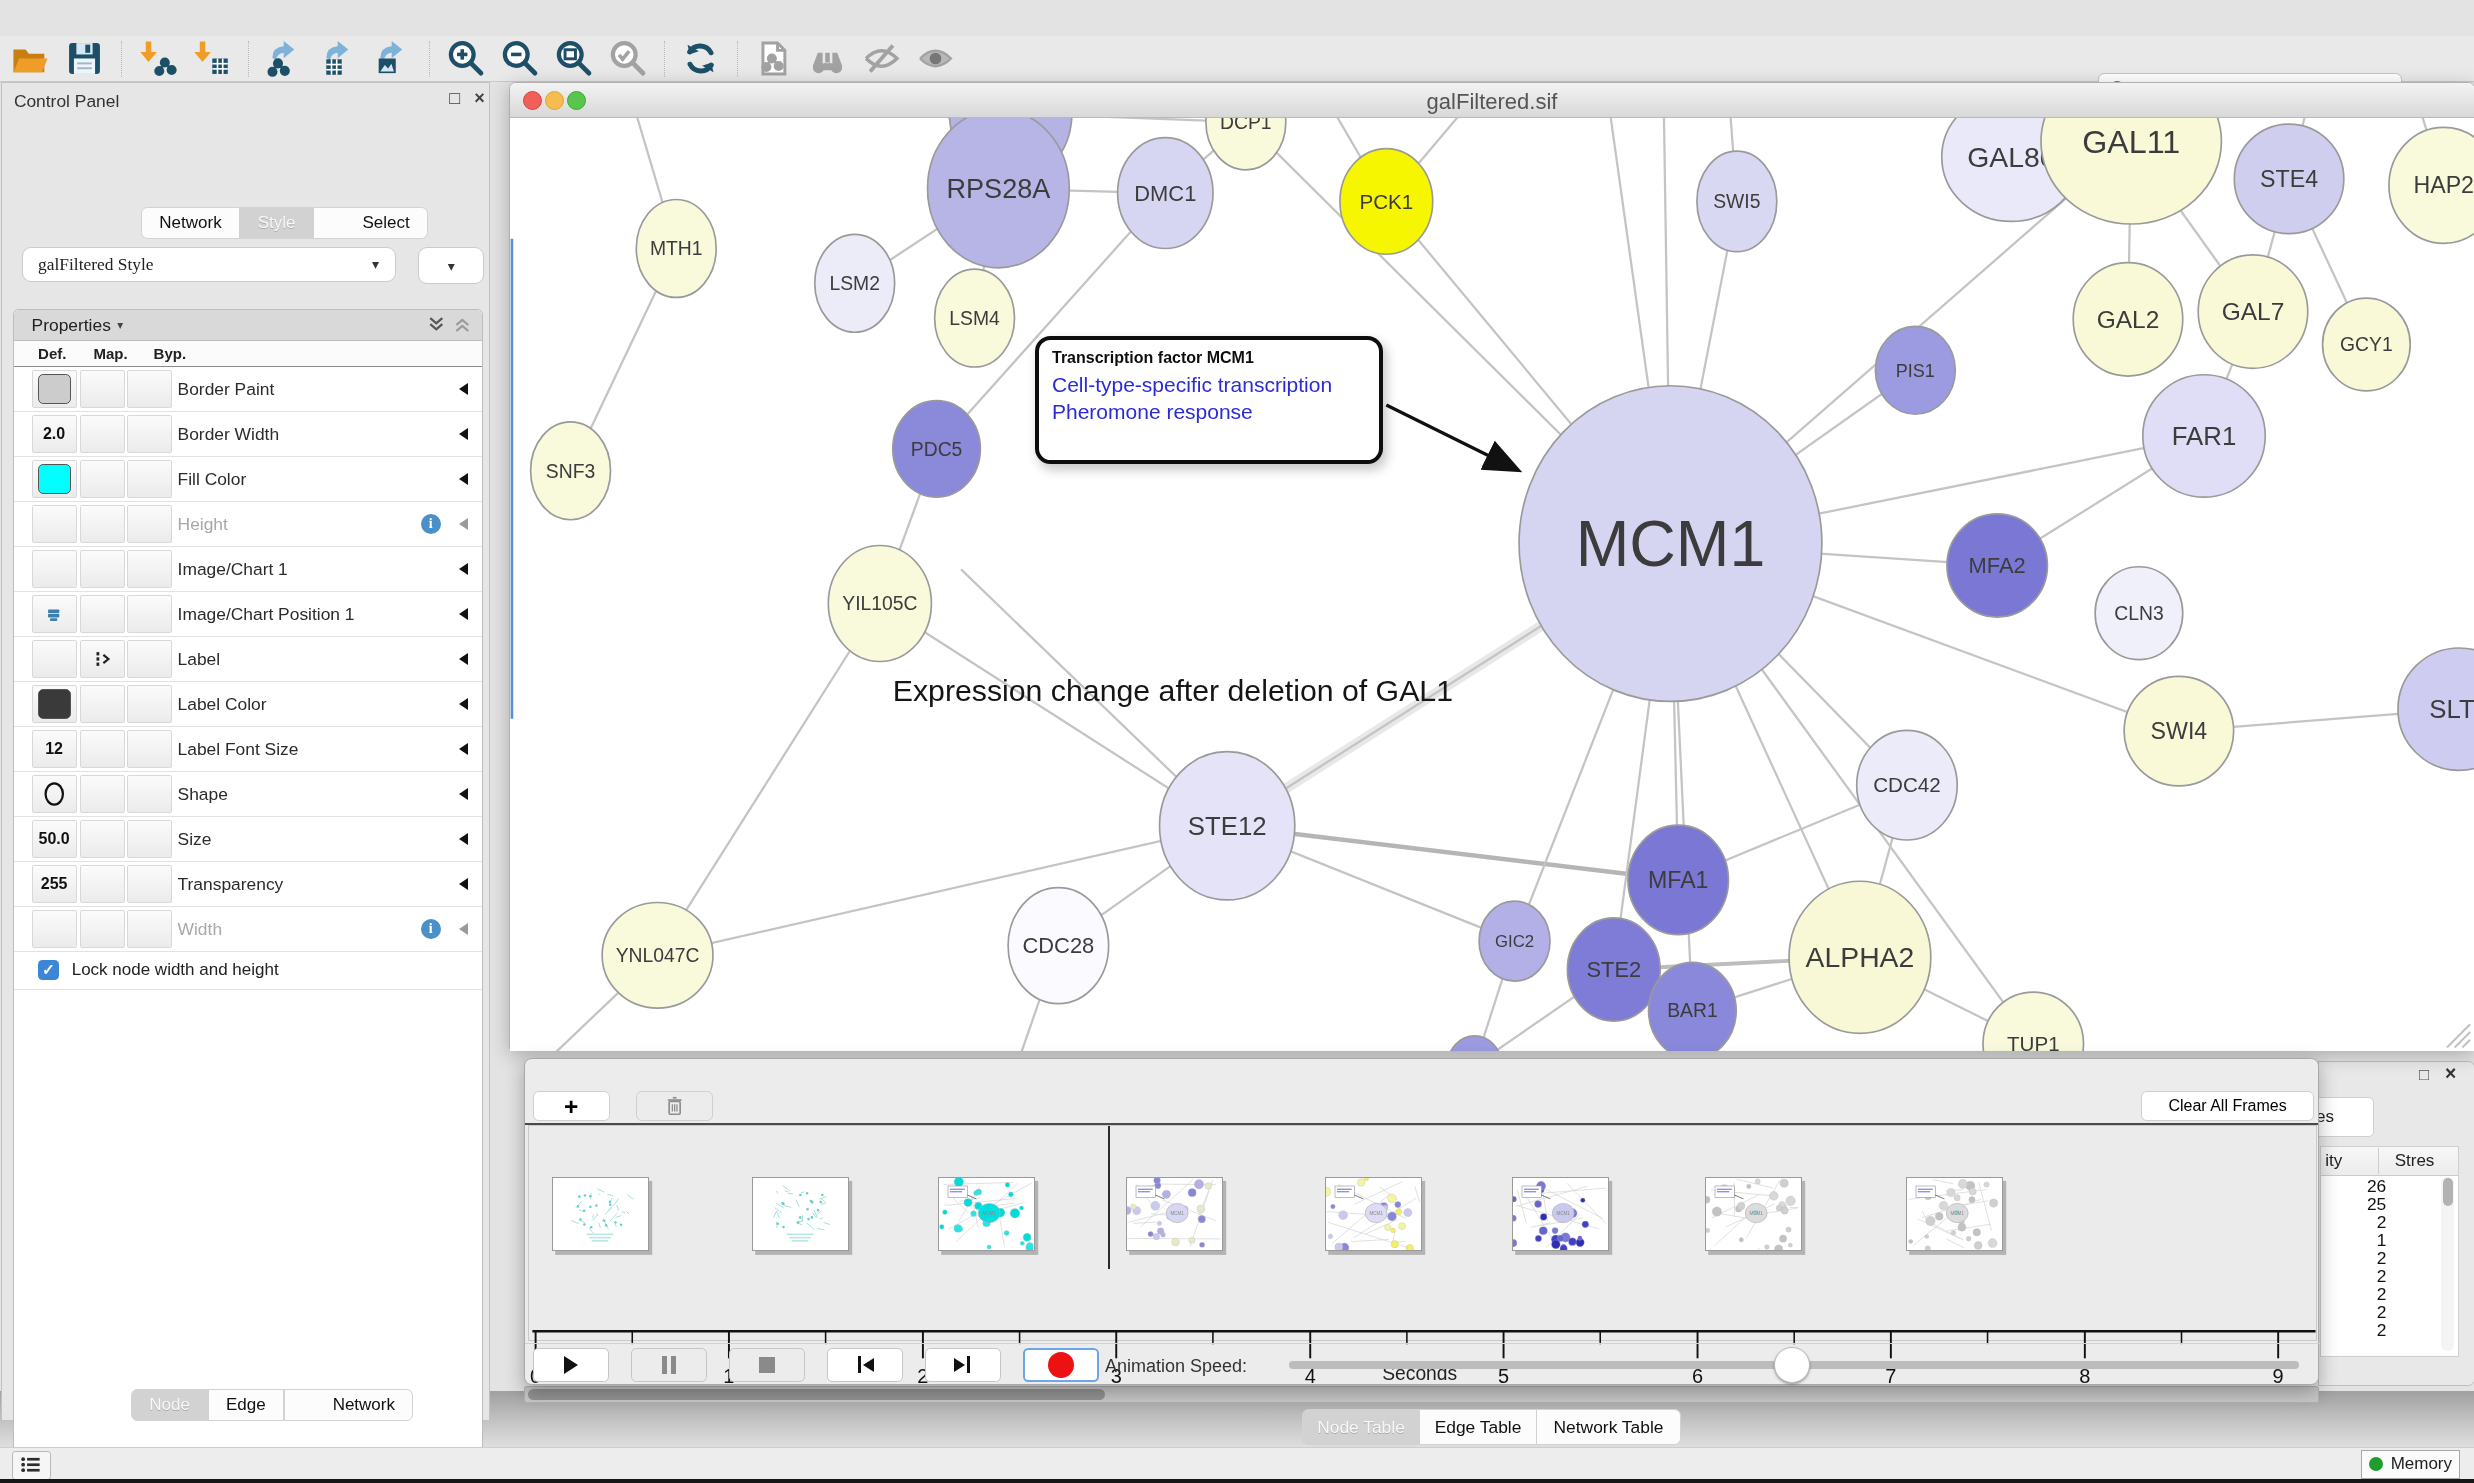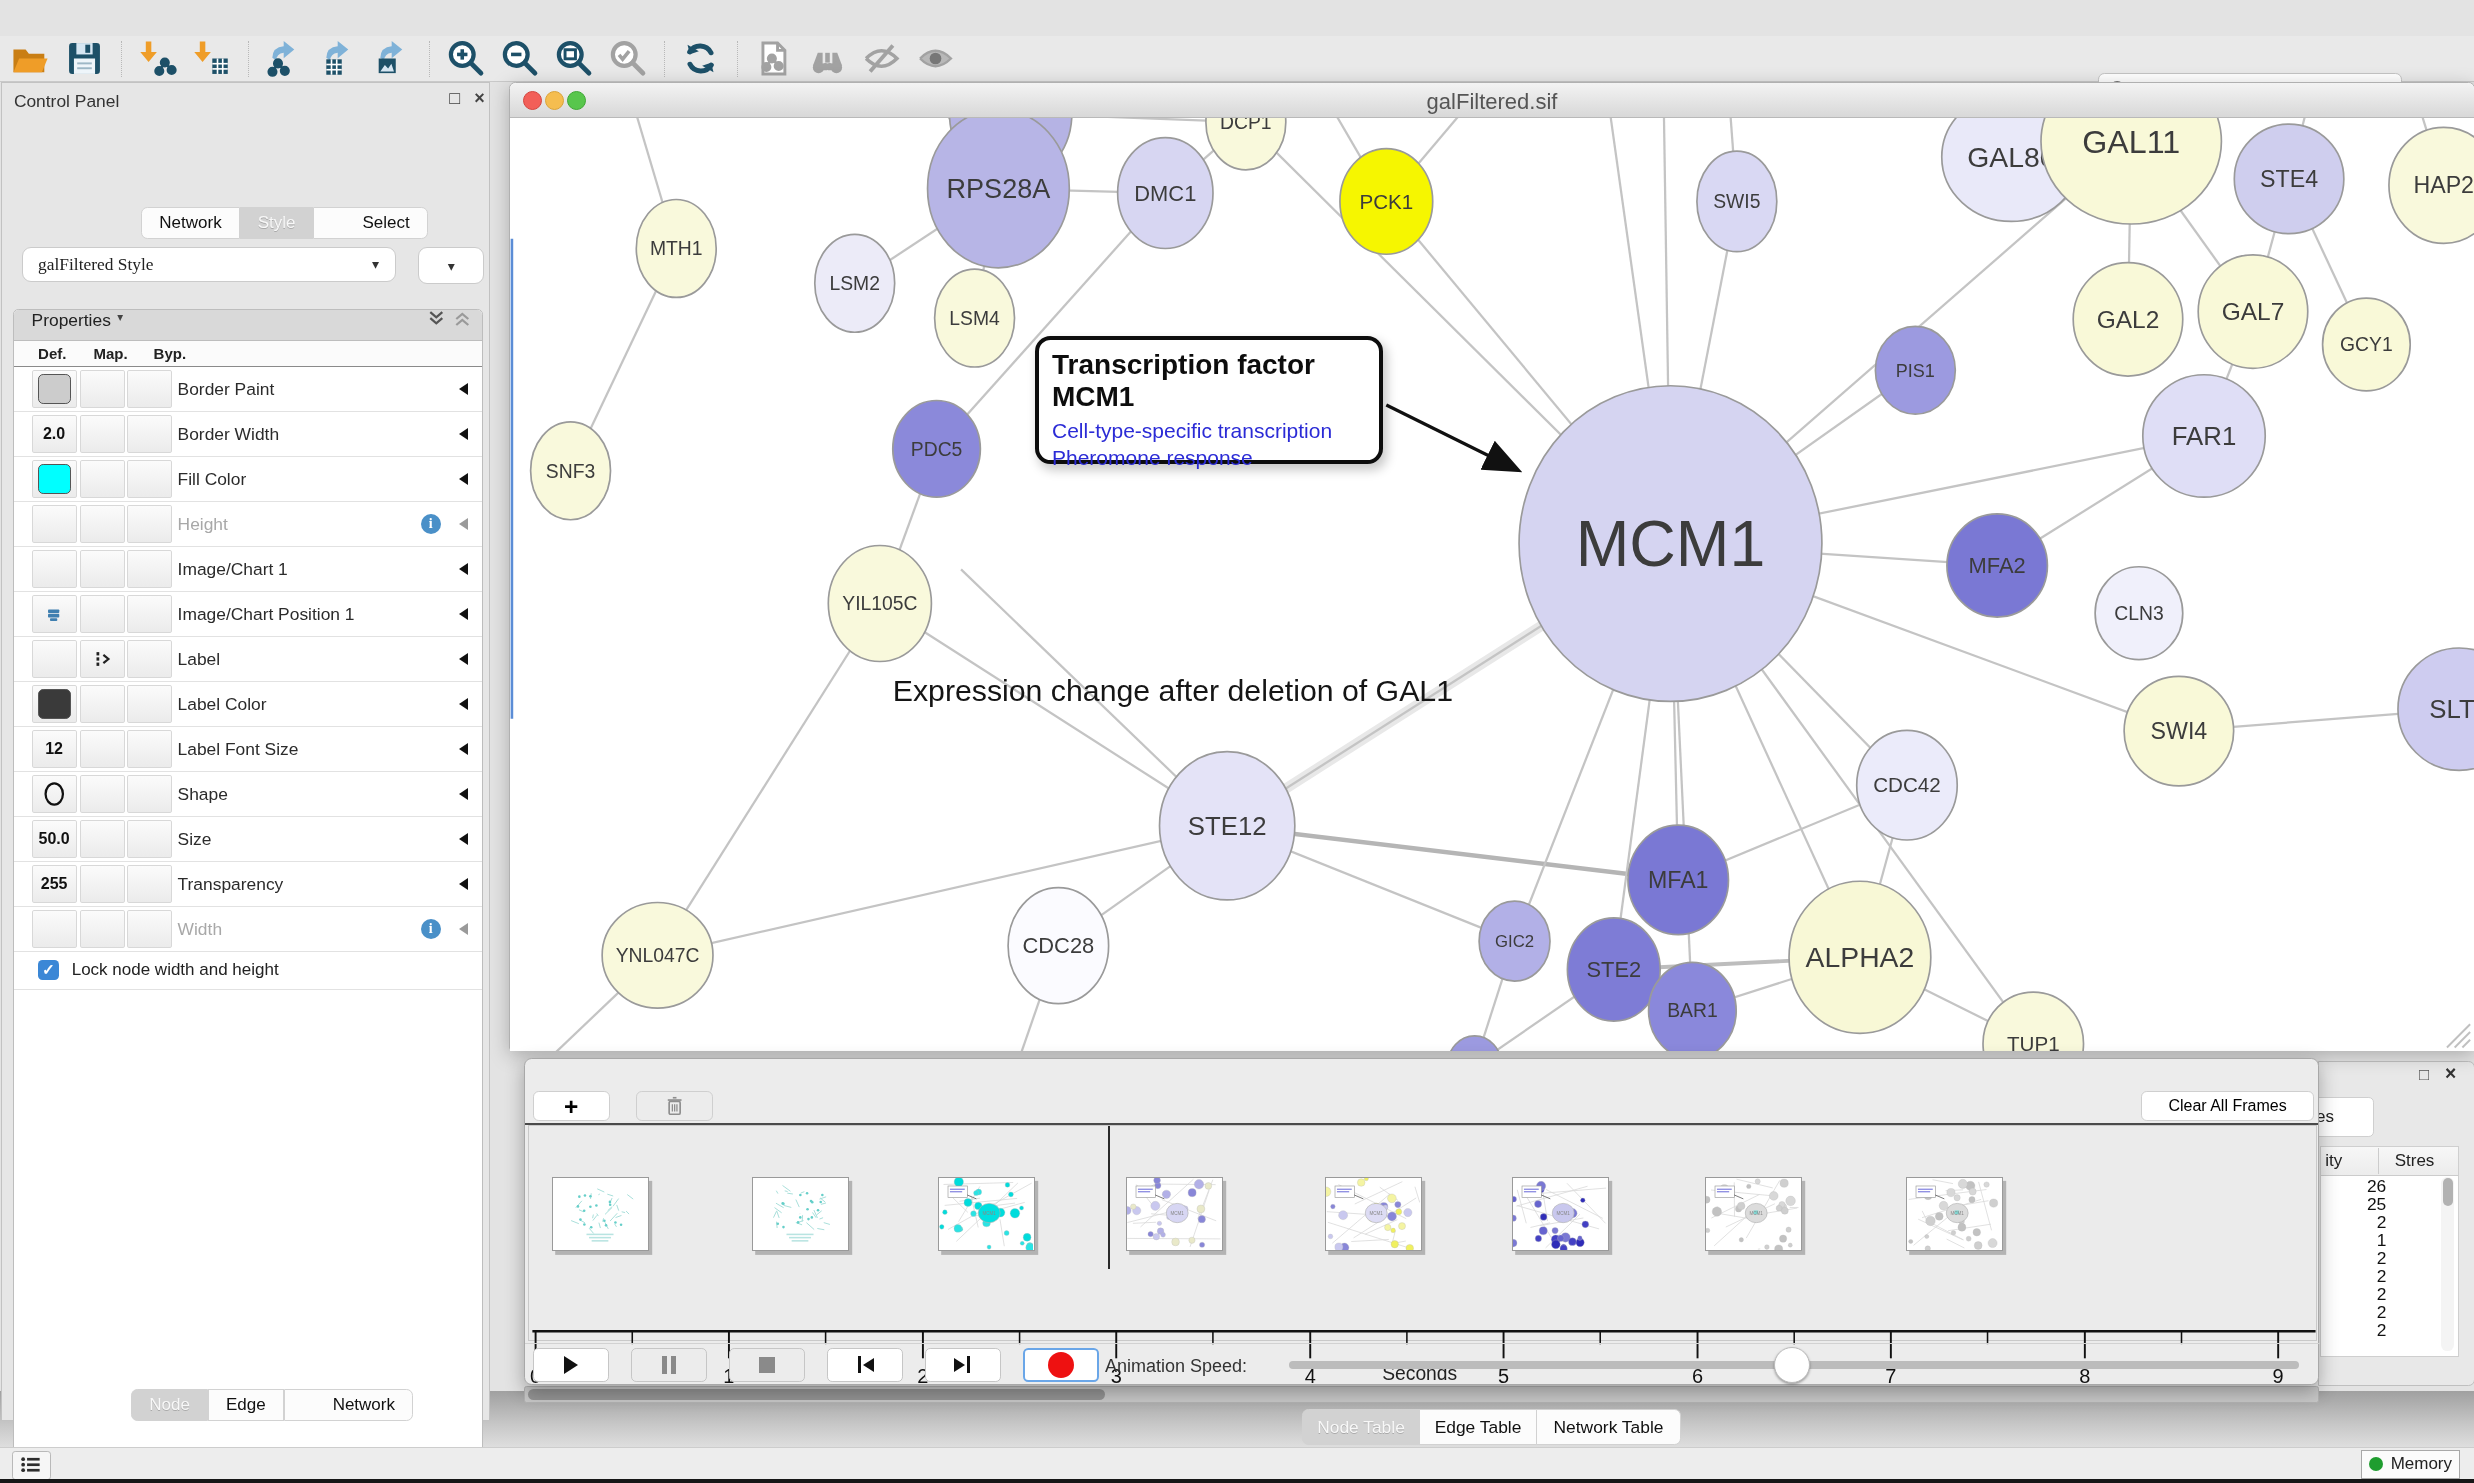--- a/index.html
+++ b/index.html
@@ -38,21 +38,21 @@
   .tab.pressed{background:#d2d2d2;color:#f8f8f8;text-shadow:0 0.6px 0 #aaa;}
   #style-select{position:absolute;left:19.3px;top:164px;width:374px;height:35px;background:#fff;
     border:1.3px solid #cbcbcb;border-radius:9px;font-size:17.4px;color:#222;
     display:flex;align-items:center;padding:0 15.5px;box-sizing:border-box;font-family:Liberation Serif, serif;}
   #style-select .arr{margin-left:auto;color:#333;font-size:14px;}
   #style-menu-btn{position:absolute;left:416px;top:164px;width:64px;height:35px;background:#fff;
     border:1.3px solid #cbcbcb;border-radius:9px;font-size:14px;color:#333;
     display:flex;align-items:center;justify-content:center;}
   #props-box{position:absolute;left:10.3px;top:226px;width:468px;height:1154px;background:#fff;
     border:0.6px solid #bdbdbd;border-radius:5.2px;overflow:hidden;}
-  #props-head{height:30px;background:#d9d9d9;display:flex;
+  #props-head{height:30px;background:#d9d9d9;display:flex;align-items:center;
     border-bottom:0.6px solid #bdbdbd;}
   #props-head .ttl{font-size:17.4px;color:#222;margin-left:18px;}
   #props-head .caret{font-size:11.6px;color:#444;margin-left:6.4px;}
   #props-cols{height:24.5px;display:flex;align-items:center;border-bottom:1.9px solid #8a8a8a;background:#fbfbfb;}
   #props-cols span{font-size:15px;font-weight:bold;color:#222;}
   .prop-row{height:44px;border-bottom:0.6px solid #e2e2e2;position:relative;}
   .pcell{position:absolute;top:3.9px;width:43px;height:36px;background:linear-gradient(#fbfbfb,#ebebeb);
     border:0.6px solid #d8d8d8;border-radius:1.9px;display:flex;align-items:center;justify-content:center;}
   .pcell .swatch{width:31px;height:28px;border-radius:5.2px;border:1.3px solid #555;}
   .pcell .defnum{font-size:16px;font-weight:bold;color:#111;}
@@ -74,21 +74,21 @@
     border:0.6px solid #b0b0b0;border-radius:6.4px 6.4px 0 0;box-sizing:border-box;
     box-shadow:0 5.2px 19.3px rgba(0,0,0,0.25);}
   #nw-titlebar{height:34px;background:linear-gradient(#f3f3f3,#d8d8d8);
     border-bottom:0.6px solid #b9b9b9;border-radius:6.4px 6.4px 0 0;position:relative;}
   .mac-dot{position:absolute;top:8.4px;width:17px;height:17px;border-radius:50%;}
   #nw-title{position:absolute;width:100%;text-align:center;top:6.4px;font-size:22px;color:#555;}
   #nw-canvas{position:relative;width:1964px;height:933px;background:#fff;overflow:hidden;}
   #annotation-box{position:absolute;left:525px;top:218px;width:348px;height:128px;background:#fff;
     border:4.5px solid #0d0d0d;border-radius:15.5px;box-shadow:3.9px 5.2px 10.3px rgba(0,0,0,0.22);
     padding:9px 13px;box-sizing:border-box;}
-  #annotation-box .a-title{font-size:28px;font-weight:bold;color:#0d0d0d;margin-bottom:6.4px;}
+  #annotation-box .a-title{font-size:16px;font-weight:bold;color:#0d0d0d;margin-bottom:6.4px;}
   #annotation-box .a-link{font-size:21px;color:#2b2bd6;margin-top:2.6px;}
 
   
   #cyanimator{left:524px;top:1058px;width:1795px;height:327px;background:#ececec;
     border:0.6px solid #a8a8a8;border-radius:7.7px;box-sizing:border-box;
     box-shadow:0 6.4px 19.3px rgba(0,0,0,0.3);}
   #cy-titlebar{height:28px;background:linear-gradient(#f5f5f5,#dcdcdc);
     border-bottom:0.6px solid #bdbdbd;border-radius:7.7px 7.7px 0 0;position:relative;}
   #cy-title{position:absolute;width:100%;text-align:center;top:4.5px;font-size:17px;color:#6e6e6e;}
   .cy-btn{position:absolute;height:30px;background:#fff;border:1.3px solid #cfcfcf;border-radius:5.8px;

